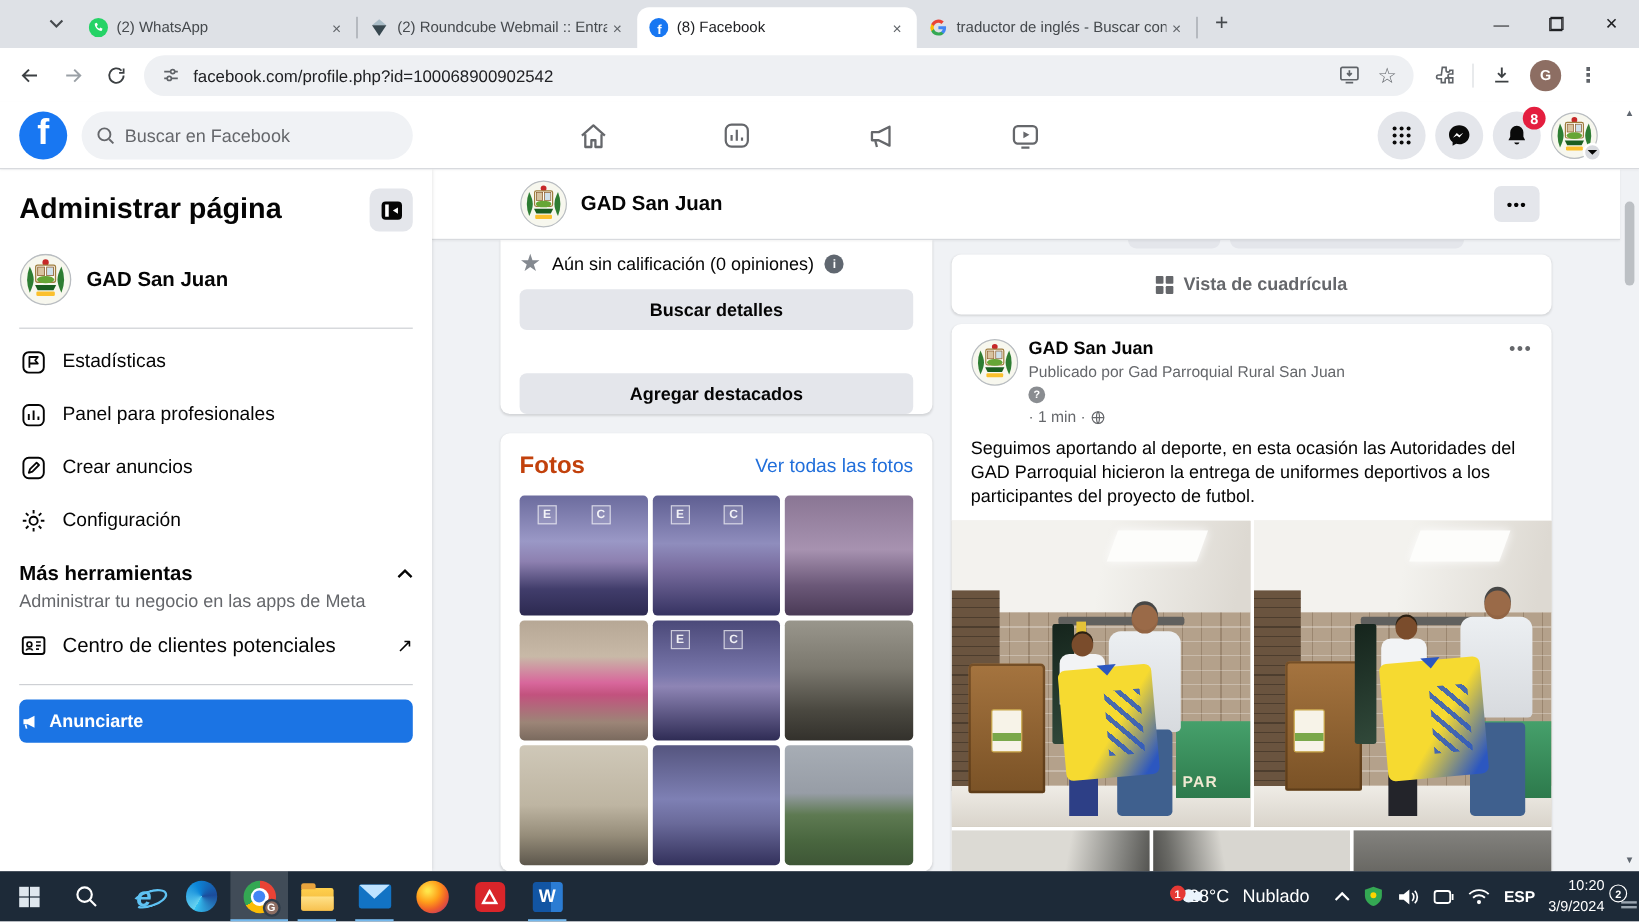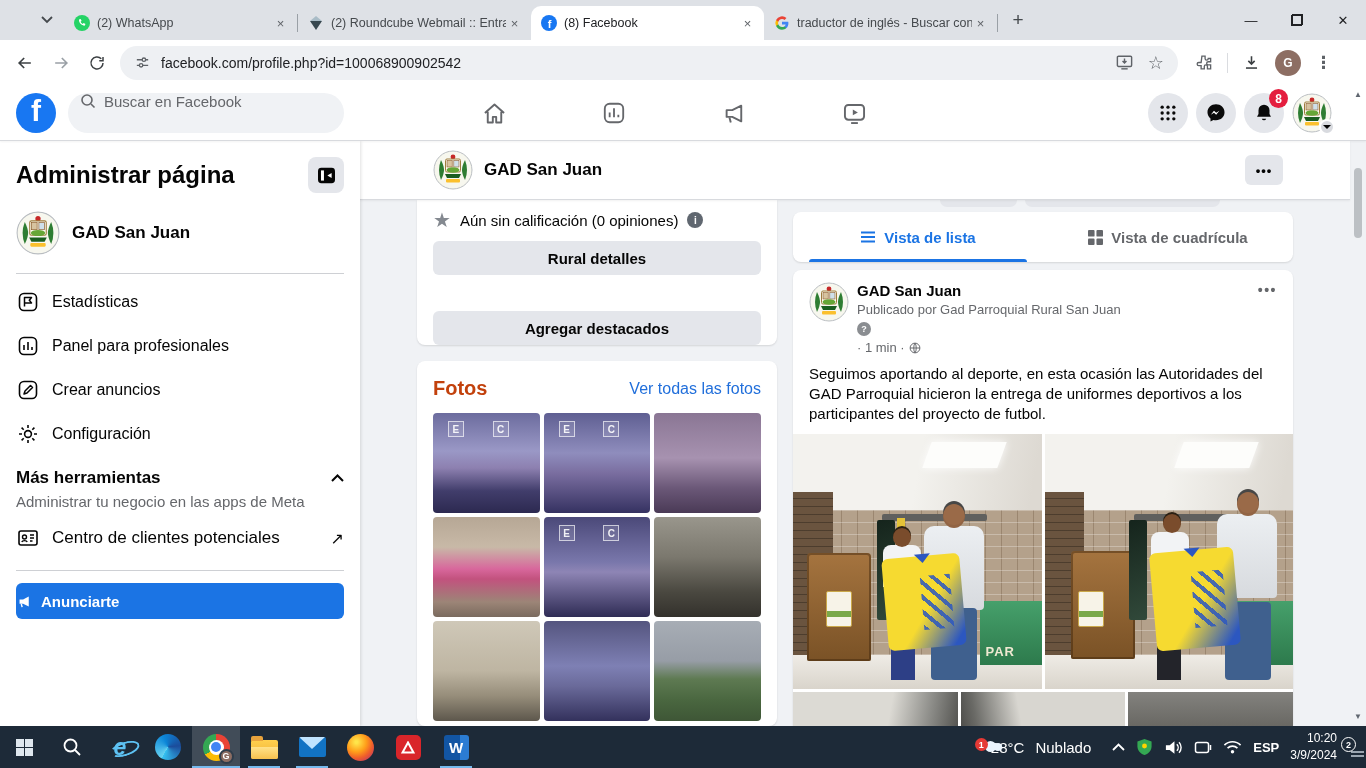--- a/index.html
+++ b/index.html
@@ -29,21 +29,21 @@
   .omnibox{width:1058px;height:34px;border-radius:17px;background:#eef0f3;display:flex;align-items:center;padding:0 14px;gap:10px;margin-left:4px}
   .url{font-size:14px;color:#202124;flex:1;white-space:nowrap;overflow:hidden}
   .ob-right{display:flex;align-items:center;gap:14px}
   .toolbar-right{display:flex;align-items:center;gap:14px;margin-left:14px}
   .tb-sep{width:1px;height:20px;background:#dadce0}
   .avatar-g{width:26px;height:26px;border-radius:50%;background:#8d6e63;color:#fff;font-size:12px;font-weight:700;display:flex;align-items:center;justify-content:center}
 
   
   .fbheader{position:absolute;left:0;top:85px;width:1366px;height:56px;background:#fff;border-bottom:1px solid #d8dade;box-shadow:0 1px 2px rgba(0,0,0,.05);z-index:5}
   .fb-logo{position:absolute;left:16px;top:8px;width:40px;height:40px;border-radius:50%;background:#1877f2;color:#fff;font-weight:700;font-size:30px;display:flex;align-items:center;justify-content:center;line-height:0;padding-bottom:4px}
-  .fb-search{position:absolute;left:68px;top:8px;width:276px;height:40px;border-radius:20px;background:#f0f2f5;display:flex;align-items:flex-start;padding:0 12px;gap:8px}
+  .fb-search{position:absolute;left:68px;top:8px;width:276px;height:40px;border-radius:20px;background:#f0f2f5;display:flex;align-items:center;padding:0 12px;gap:8px}
   .fb-search input{border:none;outline:none;background:transparent;font-size:15px;color:#050505;width:210px;font-family:inherit}
   .fb-search input::placeholder{color:#65676b}
   .fbnav{position:absolute;top:14px;width:32px;height:28px;color:#65676b;display:flex;align-items:center;justify-content:center}
   .fbright{position:absolute;top:8px;width:40px;height:40px;border-radius:50%;background:#e4e6eb;display:flex;align-items:center;justify-content:center}
   .badge-red{position:absolute;top:-4px;right:-4px;min-width:19px;height:19px;border-radius:10px;background:#e41e3f;color:#fff;font-size:12px;font-weight:700;display:flex;align-items:center;justify-content:center;padding:0 4px}
   .av-chev{position:absolute;right:-3px;bottom:-2px;width:16px;height:16px;border-radius:50%;background:#d8dadf;border:2px solid #fff;display:flex;align-items:center;justify-content:center;color:#050505}
 
   
   .fb-main-bg{position:absolute;left:0;top:141px;width:1366px;height:585px;background:#f0f2f5}
   .fb-sidebar{position:absolute;left:0;top:141px;width:360px;height:585px;background:#fff;box-shadow:1px 0 3px rgba(0,0,0,.12);padding:16px;z-index:4;overflow:hidden}
@@ -489,21 +489,21 @@
   <span class="pt-name">GAD San Juan</span>
   <span class="pt-dots">•••</span>
 </div>
 
 <div class="card card-details">
   <div class="rating-row">
     <span class="star-ic">★</span>
     <span class="rating-text">Aún sin calificación (0 opiniones)</span>
     <span class="info-ic">i</span>
   </div>
-  <div class="fbtn b1">Rural detalles</div>
+  <div class="fbtn b1">Buscar detalles</div>
   <div class="fbtn b2">Agregar destacados</div>
 </div>
 
 <div class="card card-photos">
   <div class="photos-head">
     <span class="photos-title">Fotos</span>
     <span class="photos-link">Ver todas las fotos</span>
   </div>
   <div class="photo-grid">
     <div class="ph t1">
@@ -524,27 +524,20 @@
     <div class="ph t7"></div>
     <div class="ph t8"></div>
     <div class="ph t9"></div>
   </div>
 </div>
 
 <div class="partial-btn pb1"></div>
 <div class="partial-btn pb2"></div>
 
 <div class="card card-tabs">
-  <div class="vtab on">
-    <svg width="16" height="12" viewBox="0 0 16 12">
-        <path d="M1 1.5h14M1 6h14M1 10.5h14" stroke="#1b74e4" stroke-width="2"></path>
-      </svg>
-    <span>Vista de lista</span>
-    <span class="ul"></span>
-  </div>
   <div class="vtab off">
     <svg width="15" height="15" viewBox="0 0 16 16">
         <g fill="#65676b">
           <rect width="7" height="7" rx="1"></rect>
           <rect x="9" width="7" height="7" rx="1"></rect>
           <rect y="9" width="7" height="7" rx="1"></rect>
           <rect x="9" y="9" width="7" height="7" rx="1"></rect>
         </g>
       </svg>
     <span>Vista de cuadrícula</span>

